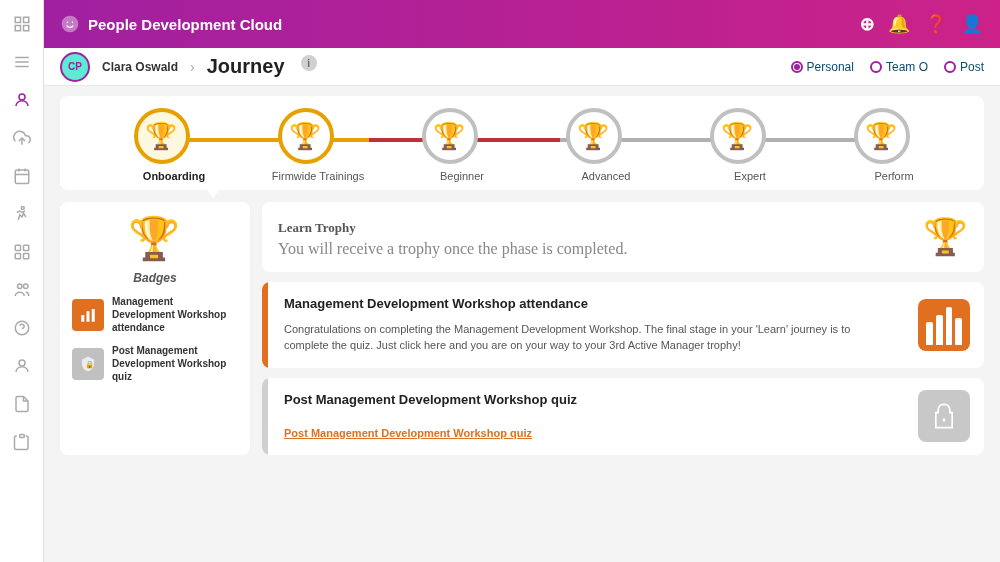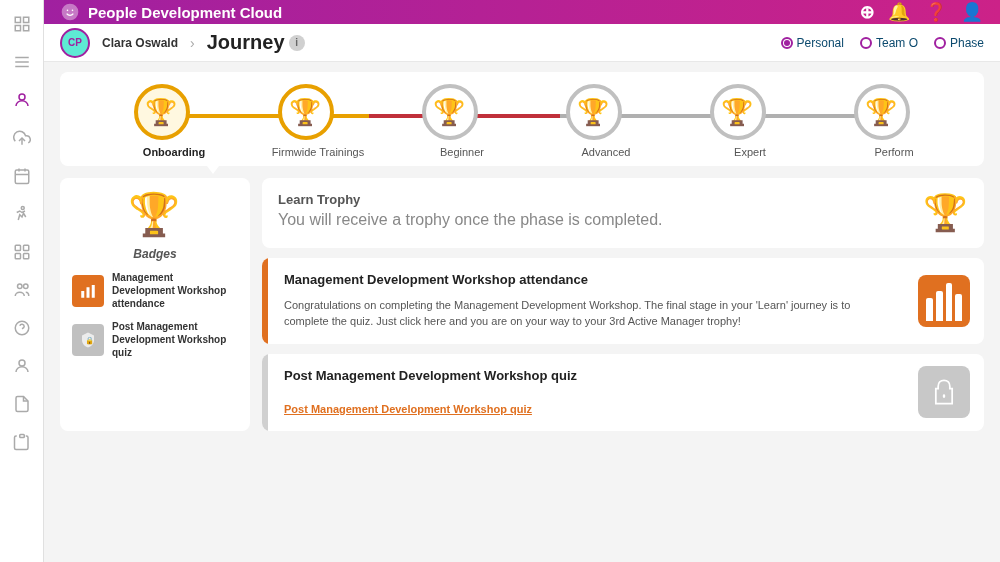--- a/index.html
+++ b/index.html
@@ -34,21 +34,21 @@
     .main {
       flex: 1;
       display: flex;
       flex-direction: column;
       overflow: hidden;
     }
 
     
     .topbar {
       background: linear-gradient(90deg, #a020a0, #cc2288);
-      height: 24px;
+      height: 48px;
       display: flex;
       align-items: center;
       padding: 0 16px;
       color: white;
       font-size: 15px;
       font-weight: 600;
       justify-content: space-between;
     }
     .topbar-left {
       display: flex;
@@ -96,22 +96,22 @@
     }
     .chevron-right {
       color: #aaa;
       font-size: 14px;
     }
     .journey-title {
       font-size: 20px;
       font-weight: 700;
       color: #222;
       display: flex;
-      align-items: center;
-      gap: 4px;
+      align-items: flex-start;
+      gap: 16px;
     }
     .info-icon {
       width: 16px;
       height: 16px;
       border-radius: 50%;
       background: #d0d0d0;
       color: #666;
       font-size: 10px;
       display: flex;
       align-items: center;
@@ -285,22 +285,23 @@
       display: flex;
       flex-direction: column;
       gap: 10px;
     }
 
     .learn-trophy-card {
       background: #fff;
       border-radius: 8px;
       padding: 14px 16px;
       display: flex;
-      align-items: flex-start;
+      align-items: flex-end;
       justify-content: space-between;
+      font-family: Liberation Serif, serif;
     }
     .learn-trophy-text h3 {
       font-size: 13px;
       font-weight: 700;
       color: #555;
       margin-bottom: 4px;
     }
     .learn-trophy-text p {
       font-size: 16px;
       color: #888;
@@ -516,21 +517,21 @@
       <div class="radio-group">
         <div class="radio-dot filled"></div>
         <span>Personal</span>
       </div>
       <div class="radio-group">
         <div class="radio-dot"></div>
         <span>Team O</span>
       </div>
       <div class="radio-group">
         <div class="radio-dot"></div>
-        <span>Phase</span>
+        <span>Post</span>
       </div>
     </div>
   </div>
 
   <div class="content">
 
     <div class="timeline-container">
       <div class="timeline">
         <div class="timeline-line"></div>
 

